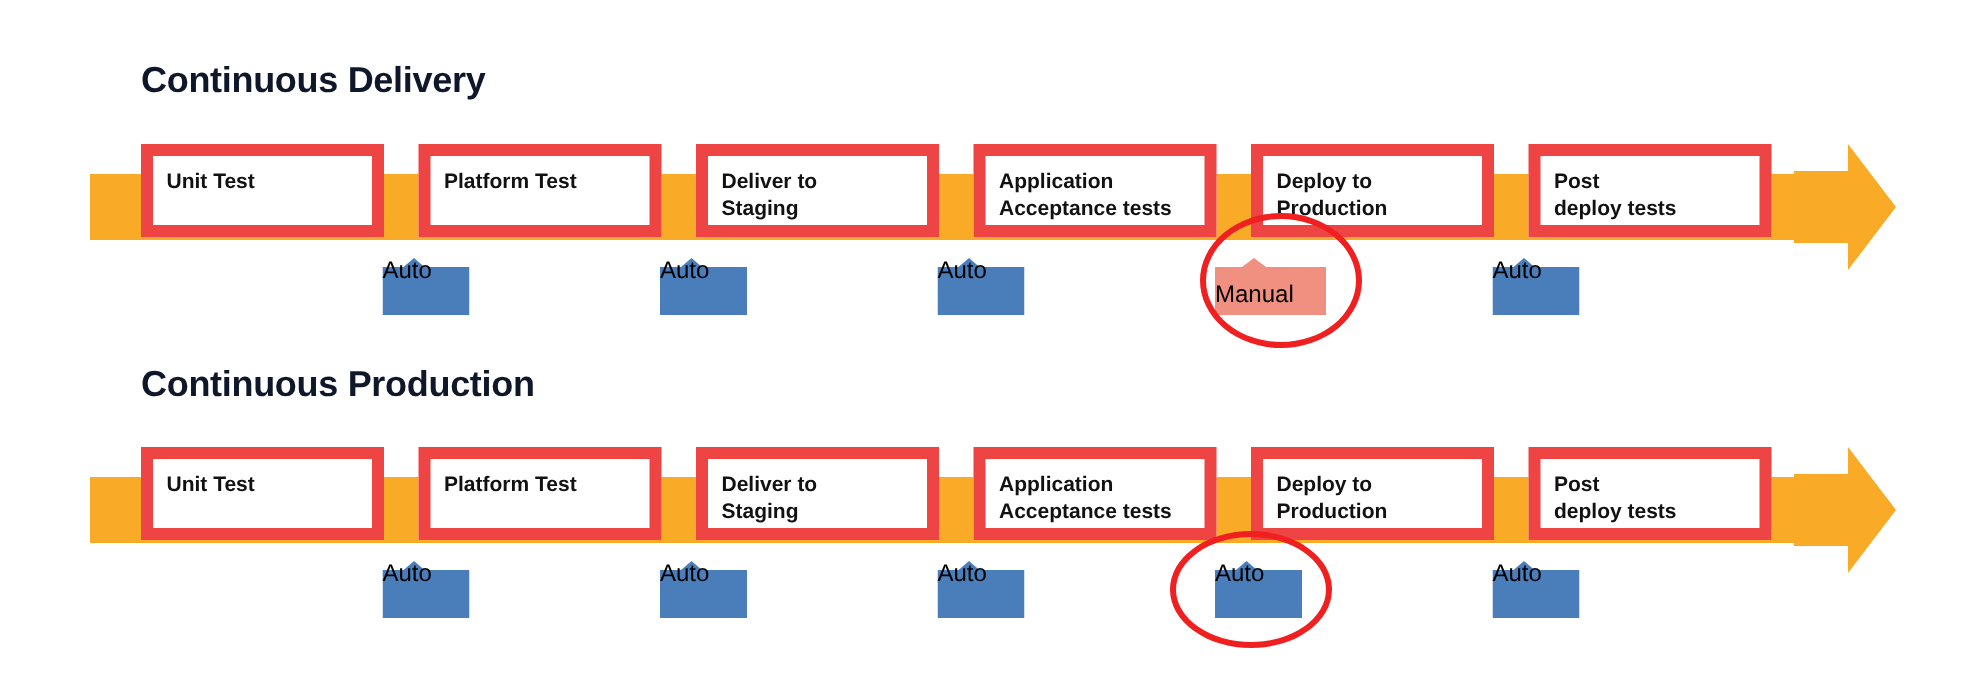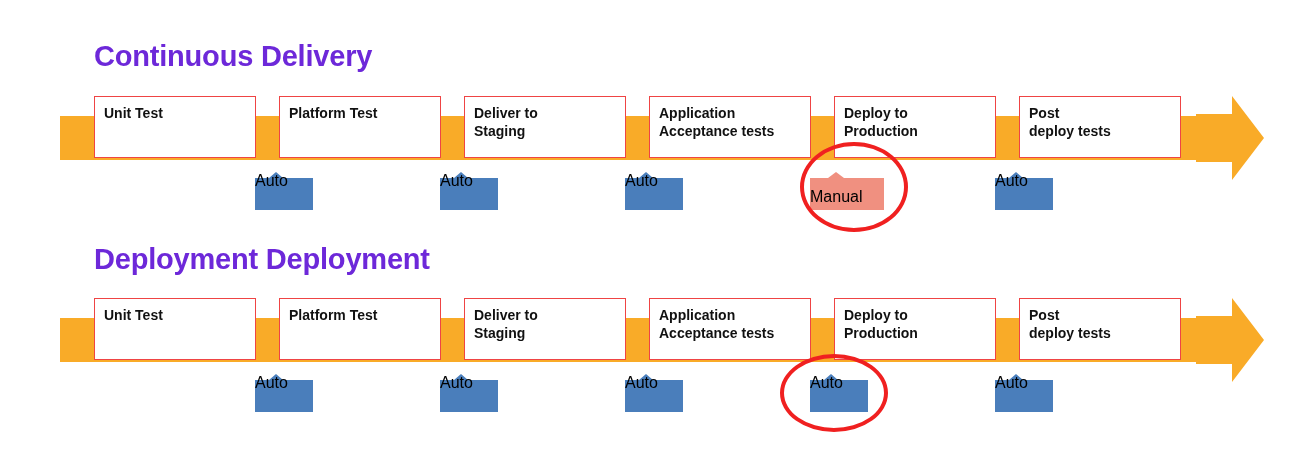--- a/index.html
+++ b/index.html
@@ -19,23 +19,23 @@
     position: absolute;
     left: 0;
     top: 0;
     width: 1310px;
     height: 460px;
   }
 
   
   .section-title {
     position: absolute;
-    font-size: 29px;
+    font-size: 24px;
     font-weight: bold;
-    color: #6d28d9;
+    color: #0f172a;
     letter-spacing: -0.2px;
     white-space: nowrap;
   }
 
   
   .pipeline {
     position: absolute;
     left: 0;
     width: 1310px;
     height: 130px;
@@ -58,21 +58,21 @@
     height: 84px;
   }
 
   
   .stage-box {
     position: absolute;
     top: 8px;
     height: 62px;
     box-sizing: border-box;
     background: #ffffff;
-    border: 1px solid #ef4444;
+    border: 8px solid #ef4444;
   }
   .stage-box .label {
     position: absolute;
     left: 9px;
     top: 7px;
     right: 4px;
     font-size: 14px;
     font-weight: bold;
     color: #111111;
     line-height: 18px;
@@ -158,21 +158,21 @@
       <svg class="badge" style="left:995px; top:84px;" viewBox="0 0 58 38">
         <polygon points="0,6 14,6 21,0 28,6 58,6 58,38 0,38" fill="#4A7EBB"></polygon>
       </svg>
       <div class="badge badge-text" style="left:995px; top:84px;">Auto</div>
 
       <div class="highlight-ellipse" style="left:800px; top:54px; width:108px; height:90px;"></div>
     </div>
   </div>
 
   <div>
-    <div class="section-title" style="left:94px; top:243px;">Deployment Deployment</div>
+    <div class="section-title" style="left:94px; top:243px;">Continuous Production</div>
 
     <div class="pipeline" style="top:290px;">
 
       <div class="spine" style="width:1180px;"></div>
 
       <svg class="arrow-head" style="left:1196px;" viewBox="0 0 68 84">
         <polygon points="0,18 36,18 36,0 68,42 36,84 36,66 0,66" fill="#F9AB28"></polygon>
       </svg>
 
       <div class="stage-box" style="left:94px;  width:162px;">

